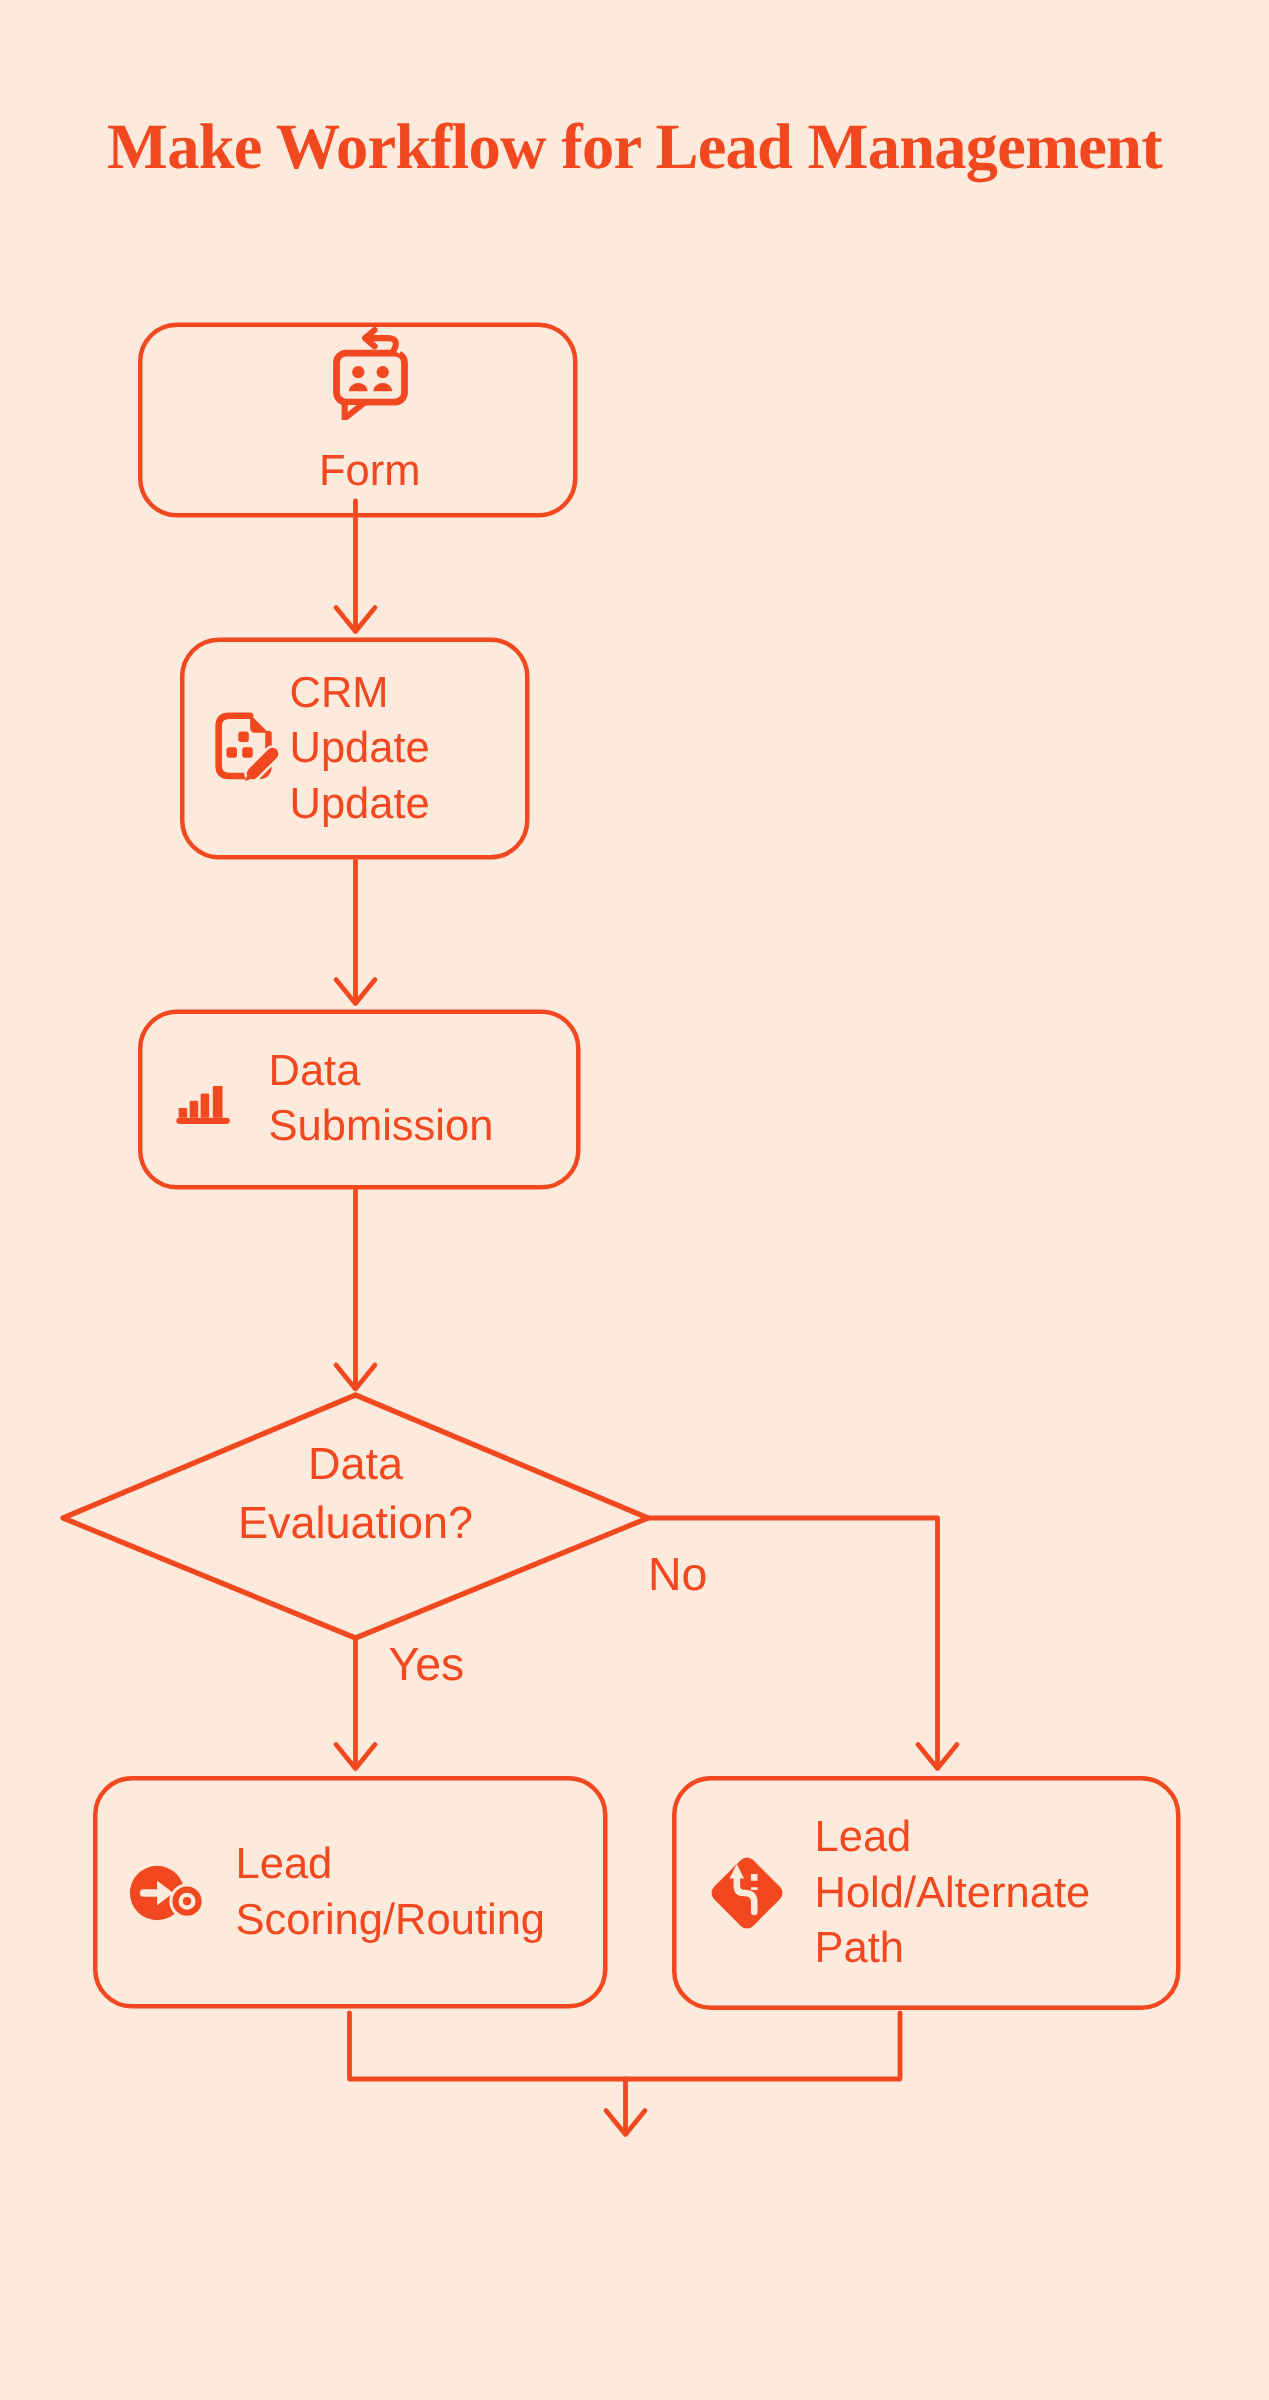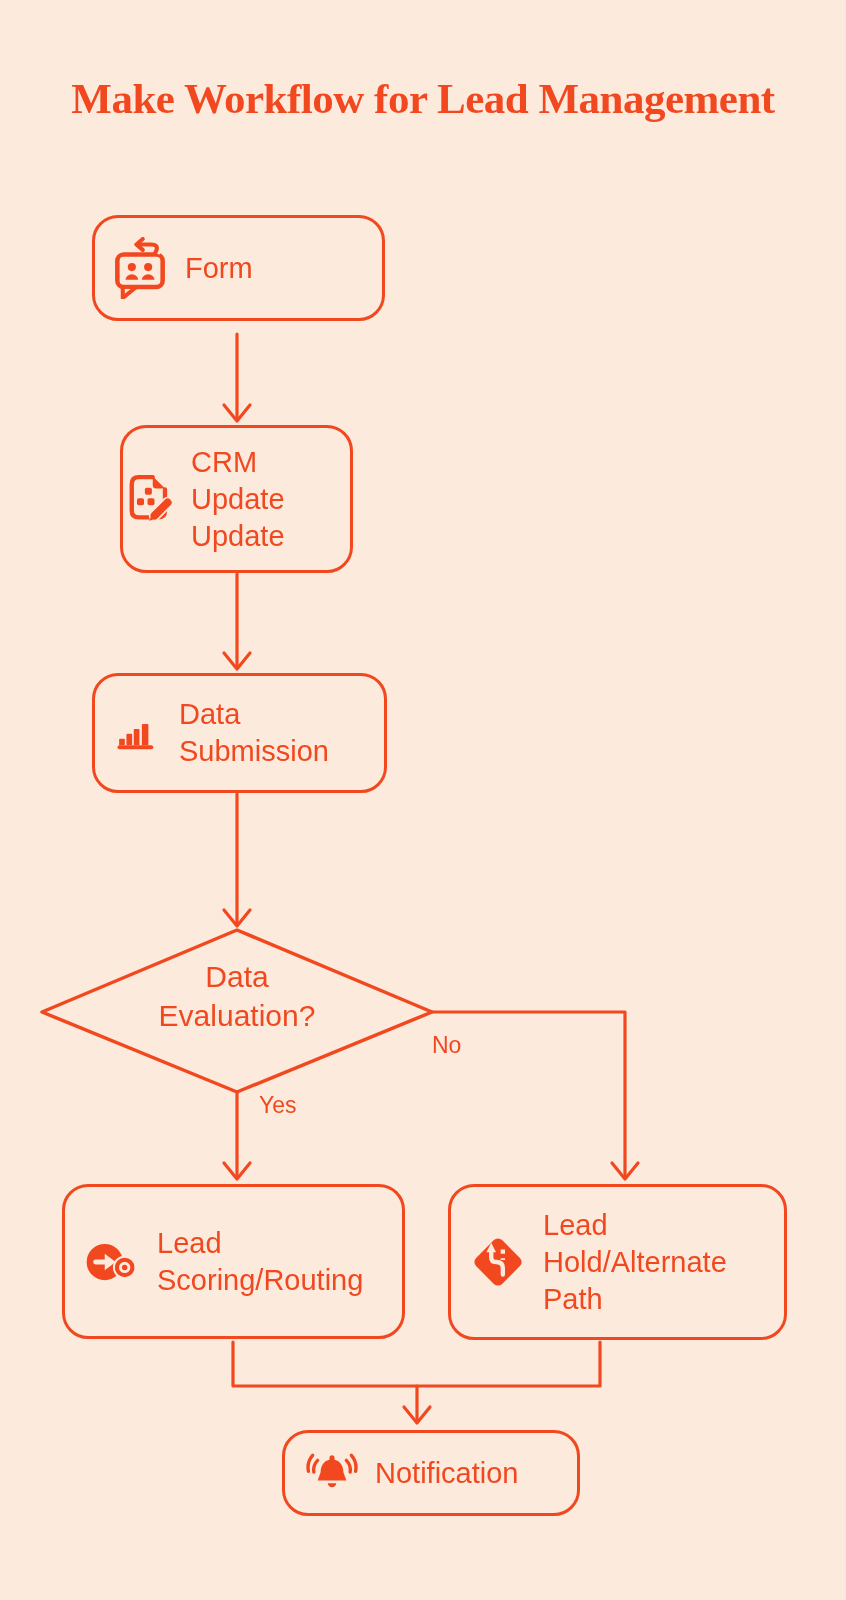--- a/index.html
+++ b/index.html
@@ -16,31 +16,31 @@
     font-family:Liberation Serif, serif;font-weight:700;
     font-size:43px;color:var(--accent);letter-spacing:-0.5px;
   }
   svg.lines{position:absolute;left:0;top:0;}
   .stroke{stroke:var(--accent);fill:none;}
   .node{
     position:absolute;box-sizing:border-box;border:3px solid var(--accent);
     border-radius:26px;display:flex;align-items:center;color:var(--accent);
   }
   .label{font-size:29px;line-height:37px;}
-  .n1{left:92px;top:215px;width:293px;height:106px;padding-left:16px;gap:16px;}
-  .n2{left:120px;top:425px;width:233px;height:148px;gap:12px;}
+  .n1{left:92px;top:215px;width:293px;height:130px;padding-left:16px;gap:16px;flex-direction:column;}
+  .n2{left:120px;top:425px;width:233px;height:148px;padding-left:14px;gap:0;}
   .n3{left:92px;top:673px;width:295px;height:120px;padding-left:16px;gap:16px;}
   .n4{left:62px;top:1184px;width:343px;height:155px;padding-left:18px;gap:16px;}
   .n5{left:448px;top:1184px;width:339px;height:156px;padding-left:16px;gap:14px;}
   .n6{left:282px;top:1430px;width:298px;height:86px;padding-left:20px;gap:16px;}
   .diamond-label{
     position:absolute;left:97px;top:957px;width:280px;text-align:center;
     font-size:30px;line-height:39px;color:var(--accent);
   }
-  .edge-label{position:absolute;font-size:23px;color:var(--accent);}
+  .edge-label{position:absolute;font-size:31px;color:var(--accent);}
   .yes-label{left:259px;top:1092px;}
   .no-label{left:432px;top:1032px;}
   .icon{color:var(--accent);display:block;flex:0 0 auto;}
   .fa{fill:currentColor;}
   .fb{fill:var(--background);}
   .fn{fill:none;}
   .sa{stroke:currentColor;}
   .sb{stroke:var(--background);}
 </style>
 </head>
@@ -160,28 +160,14 @@
       <polygon points="20,22 25,12 30,22" class="fb"></polygon>
       <path d="M37 19 V30" class="fn sb" stroke-width="4.5" stroke-dasharray="4.5 4.5"></path>
     </svg>
     <div class="label">
       <div>Lead</div>
       <div>Hold/Alternate</div>
       <div>Path</div>
     </div>
   </div>
 
-  <div class="node n6">
-    <svg class="icon" width="54" height="54" viewBox="0 0 64 64">
-      <rect x="29" y="11" width="6" height="8" rx="3" class="fa"></rect>
-      <path d="M32 16 c-8.5 0 -13.5 6.5 -13.5 15 l-3.5 10 h34 l-3.5 -10 c0 -8.5 -5 -15 -13.5 -15 z" class="fa"></path>
-      <path d="M27 44 a5 5 0 0 0 10 0 z" class="fa"></path>
-      <path d="M15 17 Q9 23 10.5 31" class="fn sa" stroke-width="4" stroke-linecap="round"></path>
-      <path d="M9 11 Q2 19 4 30" class="fn sa" stroke-width="4" stroke-linecap="round"></path>
-      <path d="M49 17 Q55 23 53.5 31" class="fn sa" stroke-width="4" stroke-linecap="round"></path>
-      <path d="M55 11 Q62 19 60 30" class="fn sa" stroke-width="4" stroke-linecap="round"></path>
-    </svg>
-    <div class="label">
-      <div>Notification</div>
-    </div>
-  </div>
 
 </div>
 
 </body></html>

